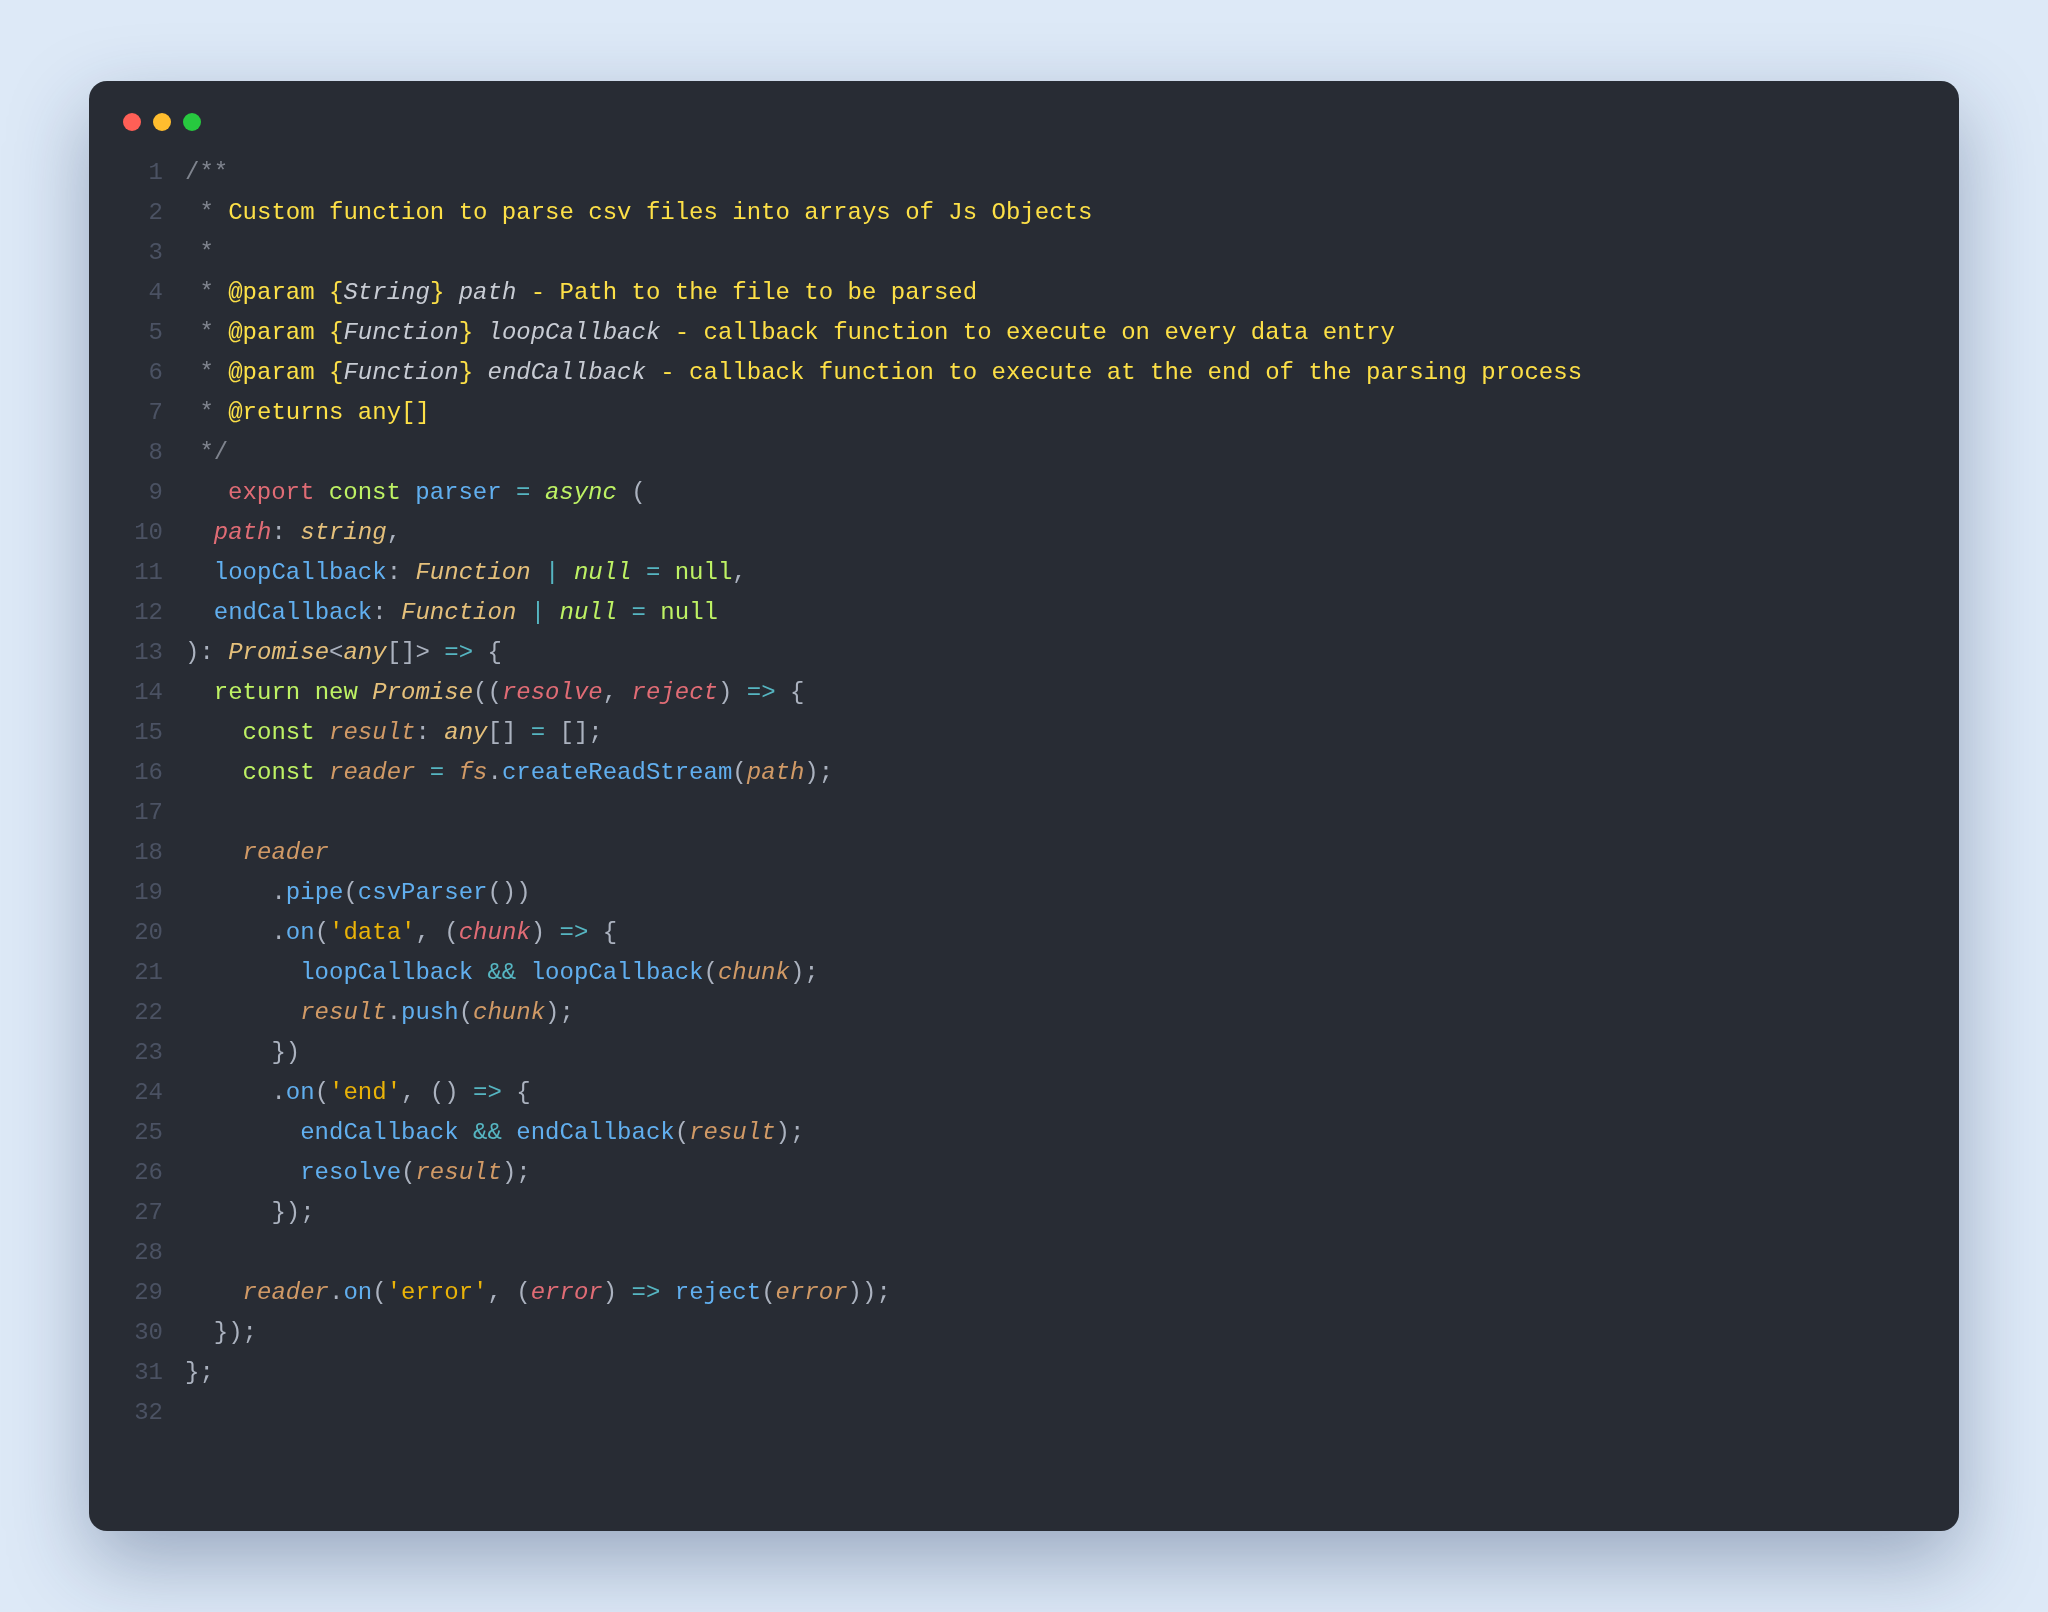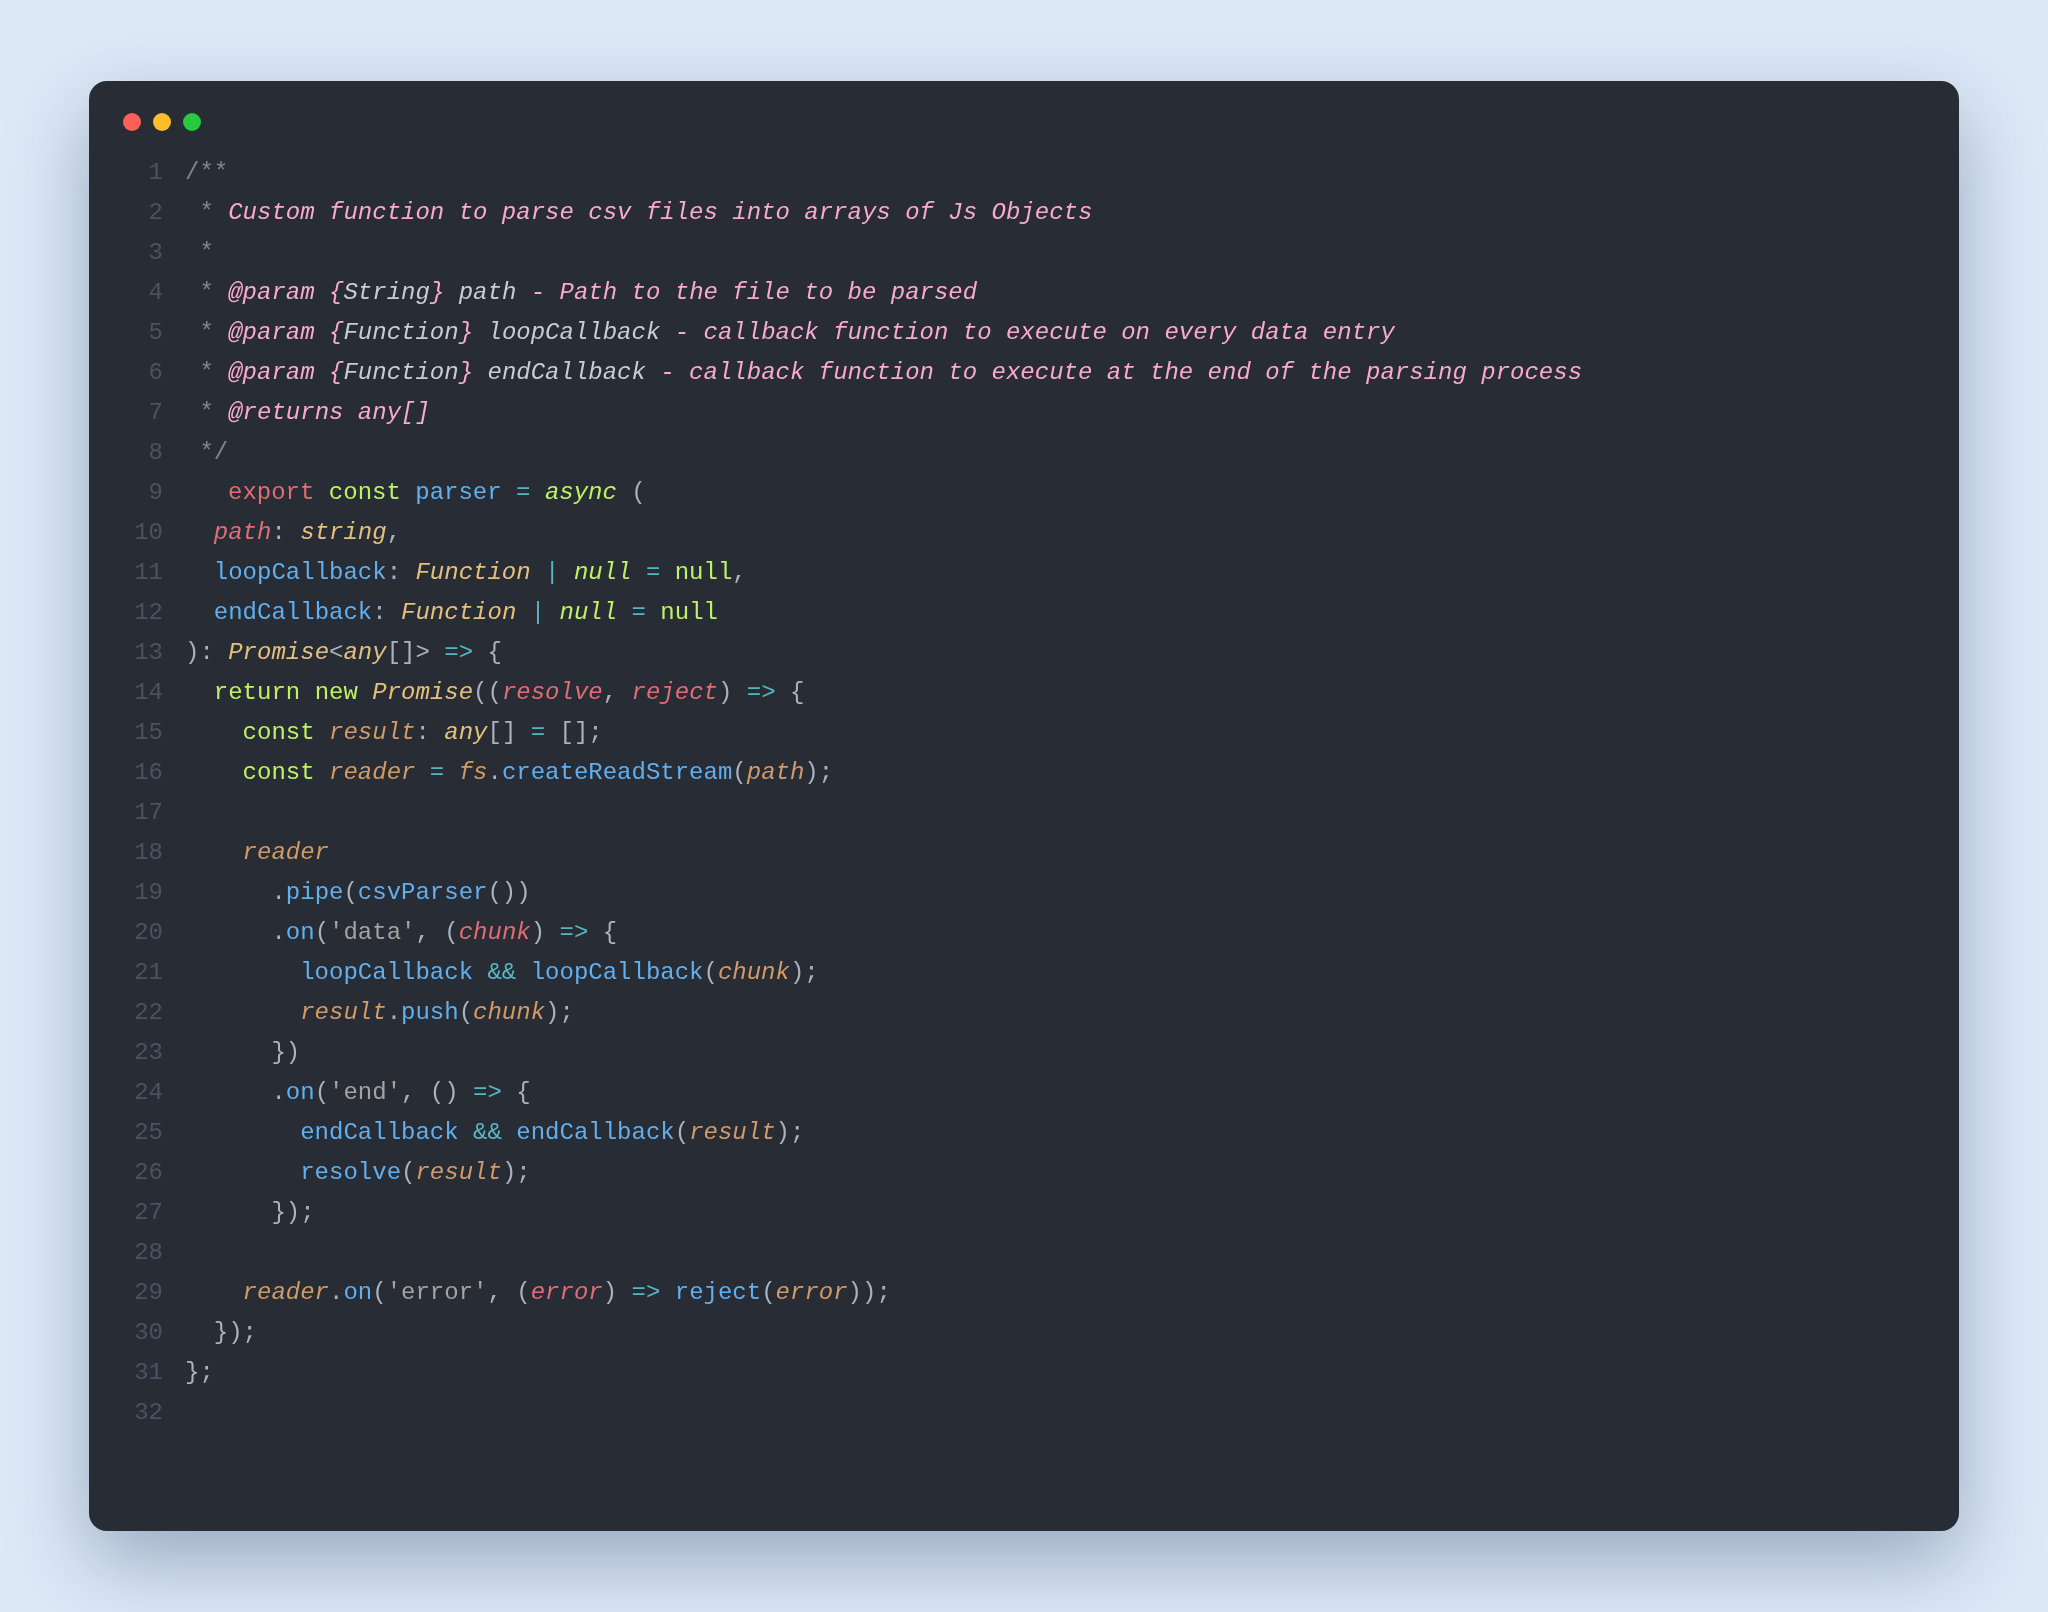--- a/index.html
+++ b/index.html
@@ -42,30 +42,30 @@
   text-align:right;
   padding-right:22px;
   user-select:none;
   min-width:44px;
 }
 .code{
   color:#abb2bf;
 }
 
 .cm  {color:#7f848e;}             
-.cmi {color:#f9a8d4;font-style:italic;} 
+.cmi {color:#fde047;} 
 .cmw {color:#c8ccd4;font-style:italic;} 
 .kw  {color:#bef264;}             
 .kwr {color:#e06c75;margin-left:43px;}             
 .fn  {color:#61afef;}             
 .ty  {color:#e5c07b;font-style:italic;} 
 .id  {color:#e06c75;font-style:italic;}  
 .idp {color:#d19a66;font-style:italic;margin-top:28px;}  
 .op  {color:#56b6c2;}             
-.str {color:#a3a3a3;}             
+.str {color:#eab308;}             
 .pn  {color:#abb2bf;}             
 .ital{font-style:italic;}
 </style>
 </head>
 <body>
 
 <div class="frame">
   <div class="titlebar">
     <div class="tl-dot tl-red"></div>
     <div class="tl-dot tl-yellow"></div>

